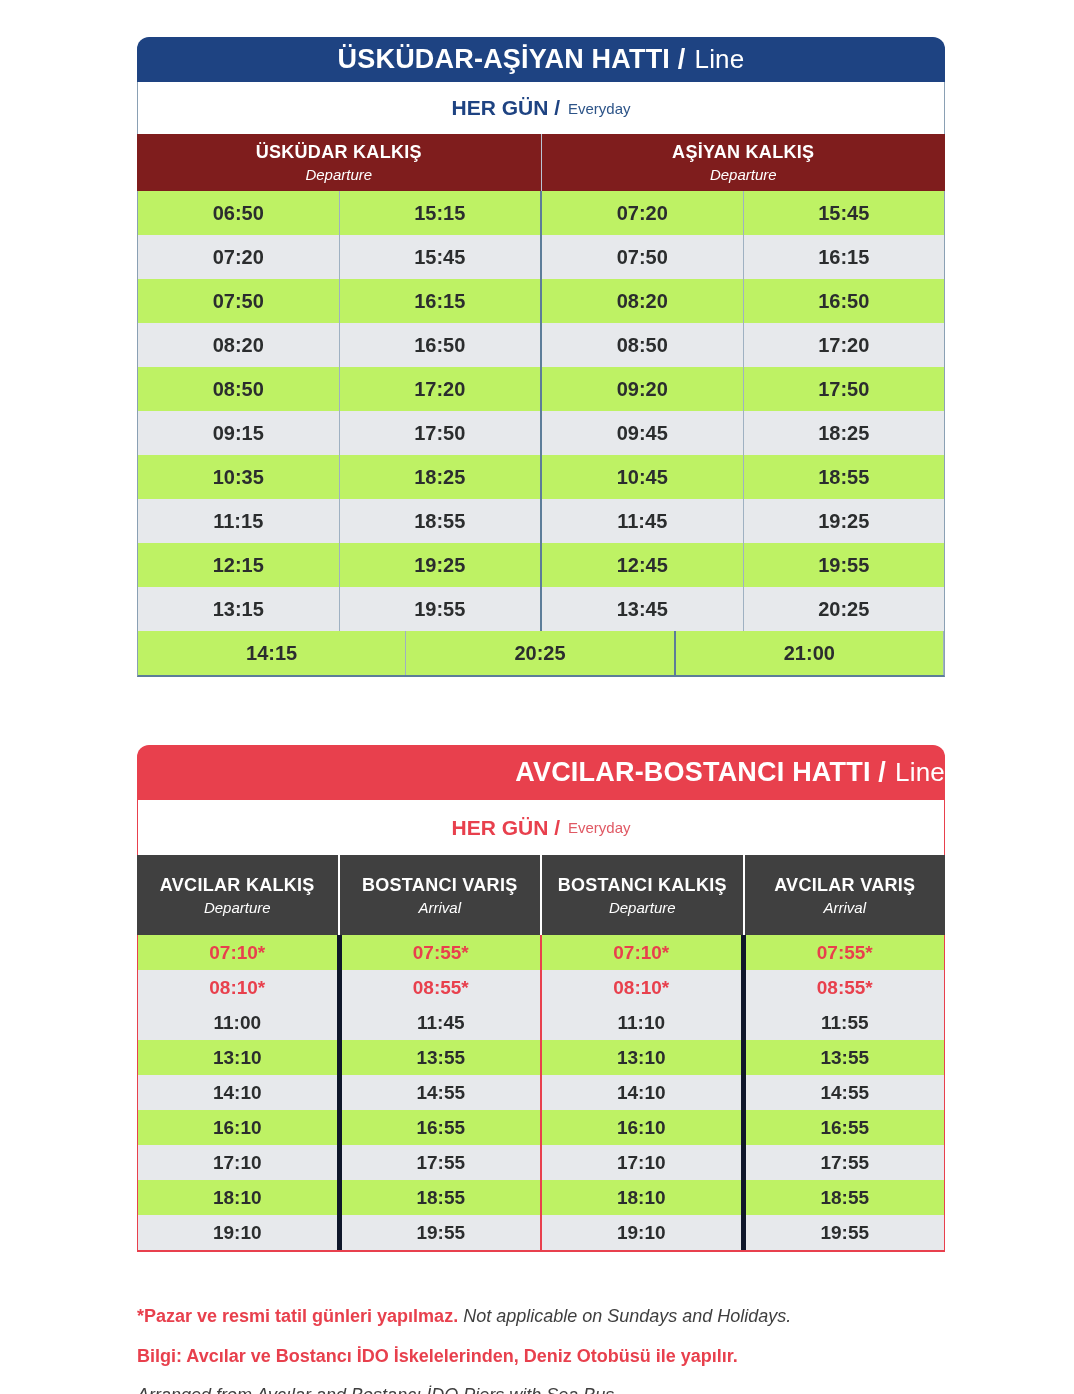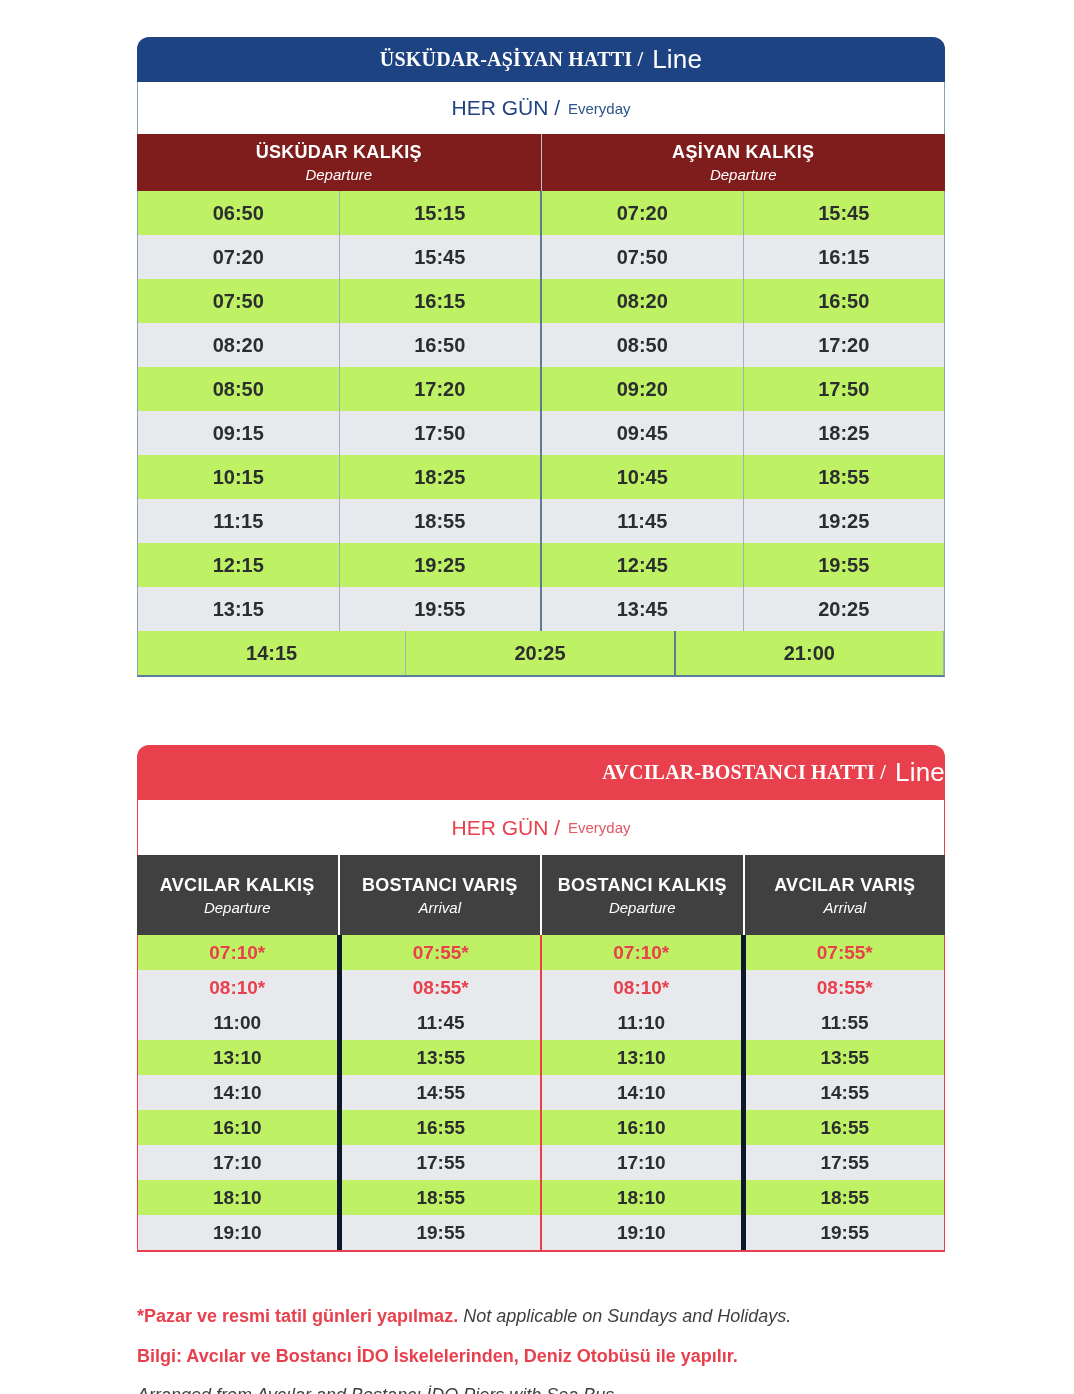--- a/index.html
+++ b/index.html
@@ -13,28 +13,28 @@
   .page { position:absolute; inset:0; }
 
   
   .tt { position:absolute; left:137px; width:808px; }
 
   .tt-title {
     display:flex; align-items:center; justify-content:center;
     color:#ffffff; letter-spacing:0.2px;
     border-radius:12px 12px 0 0;
   }
-  .tt-title .t-bold { font-weight:bold; font-size:20px;font-family:Liberation Serif, serif; }
+  .tt-title .t-bold { font-weight:bold; font-size:27px; }
   .tt-title .t-light { font-weight:normal; font-size:26px; margin-left:9px; }
 
   .tt-sub {
     display:flex; align-items:center; justify-content:center;
     background:#ffffff;
   }
-  .tt-sub .s-bold { font-weight:normal; font-size:21px; }
+  .tt-sub .s-bold { font-weight:bold; font-size:21px; }
   .tt-sub .s-light { font-weight:normal; font-size:15px; margin-left:8px; }
 
   .tt-colheads { display:flex; color:#ffffff; }
   .tt-colheads .colhead {
     flex:1; text-align:center;
     display:flex; flex-direction:column; justify-content:center; gap:3px;
   }
   .tt-colheads .ch-title { font-weight:bold; font-size:18px; letter-spacing:0.3px; }
   .tt-colheads .ch-sub { font-style:italic; font-size:15px; font-weight:normal; }
 
@@ -147,21 +147,21 @@
           <div class="tcell">09:20</div>
           <div class="tcell">17:50</div>
         </div>
         <div class="trow alt">
           <div class="tcell">09:15</div>
           <div class="tcell">17:50</div>
           <div class="tcell">09:45</div>
           <div class="tcell">18:25</div>
         </div>
         <div class="trow">
-          <div class="tcell">10:15</div>
+          <div class="tcell">10:35</div>
           <div class="tcell">18:25</div>
           <div class="tcell">10:45</div>
           <div class="tcell">18:55</div>
         </div>
         <div class="trow alt">
           <div class="tcell">11:15</div>
           <div class="tcell">18:55</div>
           <div class="tcell">11:45</div>
           <div class="tcell">19:25</div>
         </div>

